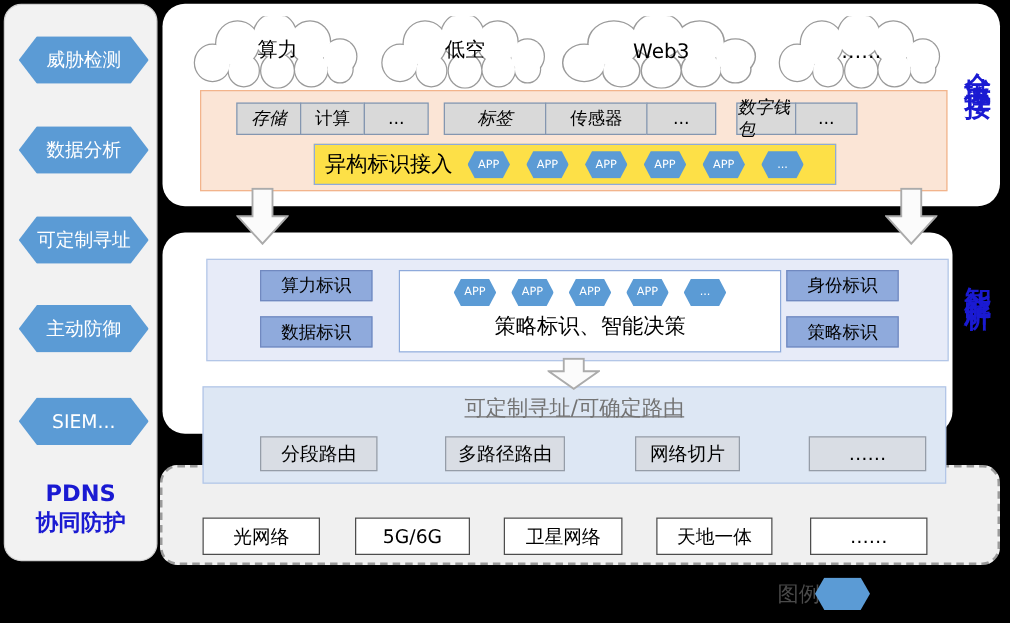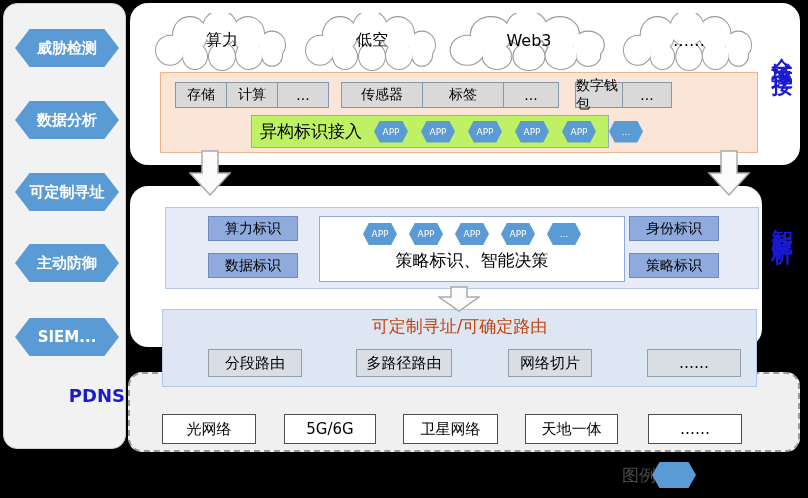--- a/index.html
+++ b/index.html
@@ -7,22 +7,22 @@
     position:relative;width:808px;height:498px;background:#000;overflow:hidden;
     font-family:"DejaVu Sans","Liberation Sans",sans-serif;
   }
   .panel{position:absolute;box-sizing:border-box;}
 
   
   #sidebar{left:3px;top:3px;width:123px;height:446px;background:#F2F2F2;border:1px solid #cfcfcf;border-radius:14px;}
   .side-hex{position:absolute;left:11px;width:104px;height:38px;
     clip-path:polygon(14% 0,86% 0,100% 50%,86% 100%,14% 100%,0 50%);
     background:#5B9BD5;display:flex;align-items:center;justify-content:center;
-    color:#fff;font-size:15px;font-weight:bold;}
-  #pdns{position:absolute;left:0;right:0;top:380px;text-align:right;
+    color:#fff;font-size:15px;}
+  #pdns{position:absolute;left:0;right:0;top:380px;text-align:center;
     color:#1A1AD2;font-weight:bold;font-size:18px;line-height:23px;}
 
   
   #top-rect{left:130px;top:3px;width:670px;height:162px;background:#fff;border-radius:18px;}
   #mid-rect{left:130px;top:186px;width:632px;height:161px;background:#fff;border-radius:18px;}
   #bottom-rect{left:128px;top:372px;width:672px;height:80px;background:#F0F0F0;
     border:2px dashed #9a9a9a;border-radius:14px;z-index:1;}
 
   .v-label{position:absolute;writing-mode:vertical-rl;text-orientation:upright;
     color:#1A1AD2;font-weight:bold;font-size:21px;letter-spacing:5px;line-height:24px;}
@@ -31,43 +31,43 @@
   .cloud{position:absolute;top:10px;height:58px;}
   .cloud svg{position:absolute;inset:0;width:100%;height:100%;}
   .cloud .cl-label{position:absolute;inset:0;display:flex;align-items:center;justify-content:center;
     font-size:16px;color:#000;padding-bottom:4px;}
 
   
   #peach{position:absolute;left:30px;top:69px;width:596px;height:79px;background:#FBE5D6;border:1px solid #F2B48C;}
   .grp{position:absolute;top:9px;display:flex;}
   .gbox{box-sizing:border-box;height:26px;border:1px solid #8496B0;background:#D9D9D9;
     display:flex;align-items:center;justify-content:center;font-size:14px;color:#000;margin-left:-1px;}
-  .grp .gbox:first-child{margin-left:4px;}
-
-  #access-bar{position:absolute;left:90px;top:42px;width:358px;height:33px;background:#bef264;
+  .grp .gbox:first-child{margin-left:18px;font-style:italic;}
+
+  #access-bar{position:absolute;left:90px;top:42px;width:418px;height:33px;background:#fde047;
     border:1px solid #8EAADB;display:flex;align-items:center;padding:0 8px;box-sizing:border-box;}
   #access-bar .ac-label{font-size:17px;color:#000;margin-right:12px;white-space:nowrap;}
 
   .app-hex{width:34px;height:22px;flex:0 0 34px;margin-right:13px;
     clip-path:polygon(17% 0,83% 0,100% 50%,83% 100%,17% 100%,0 50%);
     background:#5B9BD5;color:#fff;font-size:9px;display:flex;align-items:center;justify-content:center;}
 
   
   #lavender{position:absolute;left:35px;top:21px;width:592px;height:80px;background:#E7EBF8;border:1px solid #B3C6E7;}
   .tag{position:absolute;width:90px;height:25px;background:#8FAADC;border:1px solid #7189C0;
     box-sizing:border-box;display:flex;align-items:center;justify-content:center;font-size:14px;color:#000;}
   #decision{position:absolute;left:153px;top:8px;width:304px;height:64px;background:#fff;border:1px solid #8EAADB;}
   #decision .hexrow{display:flex;justify-content:center;margin-top:6px;}
   #decision .hexrow .app-hex{margin:0 6px;}
   #decision .dc-label{text-align:center;font-size:17px;color:#000;margin-top:4px;}
 
   
   #routing{position:absolute;left:162px;top:309px;width:595px;height:78px;background:#DDE7F4;
     border:1px solid #B3C6E7;z-index:4;}
-  #routing .rt-title{text-align:center;font-size:17px;color:#c2410c;margin-top:5px;}
+  #routing .rt-title{text-align:center;font-size:17px;color:#737373;margin-top:5px;text-decoration:underline;}
   .rbox{position:absolute;top:39px;height:28px;background:#D9DDE4;border:1px solid #959DA8;
     box-sizing:border-box;display:flex;align-items:center;justify-content:center;font-size:15px;color:#000;}
 
   
   .nbox{position:absolute;top:40px;height:30px;background:#fff;border:1px solid #4d4d4d;
     box-sizing:border-box;display:flex;align-items:center;justify-content:center;font-size:15px;color:#000;}
 
   
   .big-arrow{position:absolute;z-index:5;}
   
@@ -92,20 +92,21 @@
         <span>可定制寻址</span>
       </div>
     <div class="side-hex" style="top:240px">
         <span>主动防御</span>
       </div>
     <div class="side-hex" style="top:314px">
         <span>SIEM...</span>
       </div>
     <div id="pdns">
       <div>PDNS</div>
+      <div>协同防护</div>
     </div>
   </div>
 
   <div id="top-rect" class="panel">
     <div class="cloud" style="left:22px;width:140px">
       <svg viewBox="0 0 140 56" preserveAspectRatio="none">
         <g fill="#fff" stroke="#9a9a9a" stroke-width="2">
           <circle cx="18" cy="36" r="14"></circle>
             <circle cx="38" cy="21" r="17"></circle>
             <circle cx="68" cy="15" r="17"></circle>
@@ -214,22 +215,22 @@
 
     <div class="v-label" style="left:640px;top:38px">全域连接</div>
 
     <div id="peach">
       <div class="grp" style="left:10px">
         <div class="gbox" style="width:52px">存储</div>
         <div class="gbox" style="width:52px">计算</div>
         <div class="gbox" style="width:52px">...</div>
       </div>
       <div class="grp" style="left:176px">
+        <div class="gbox" style="width:82px">标签</div>
         <div class="gbox" style="width:82px">传感器</div>
-        <div class="gbox" style="width:82px">标签</div>
         <div class="gbox" style="width:56px">...</div>
       </div>
       <div class="grp" style="left:410px">
         <div class="gbox" style="width:48px">数字钱包</div>
         <div class="gbox" style="width:50px">...</div>
       </div>
 
       <div id="access-bar">
         <span class="ac-label">异构标识接入</span>
         <div class="app-hex">

